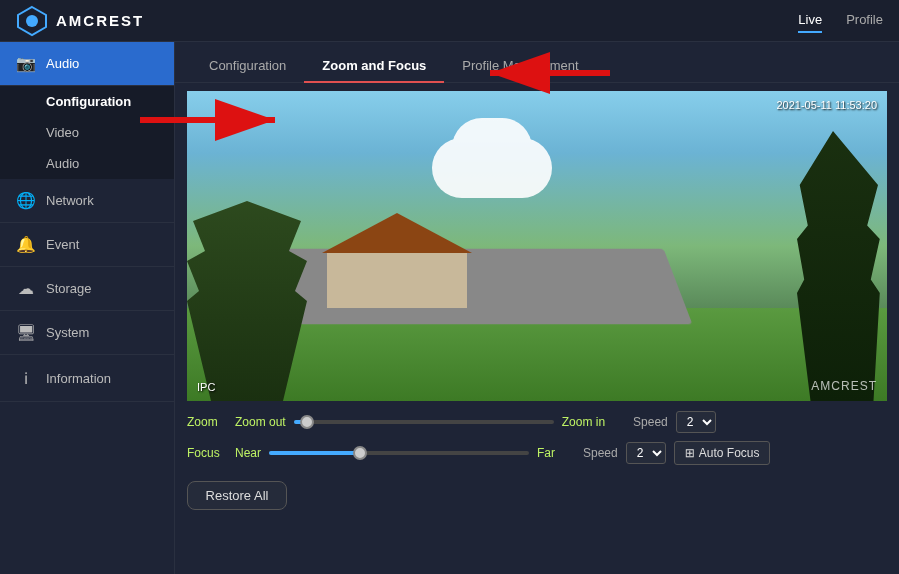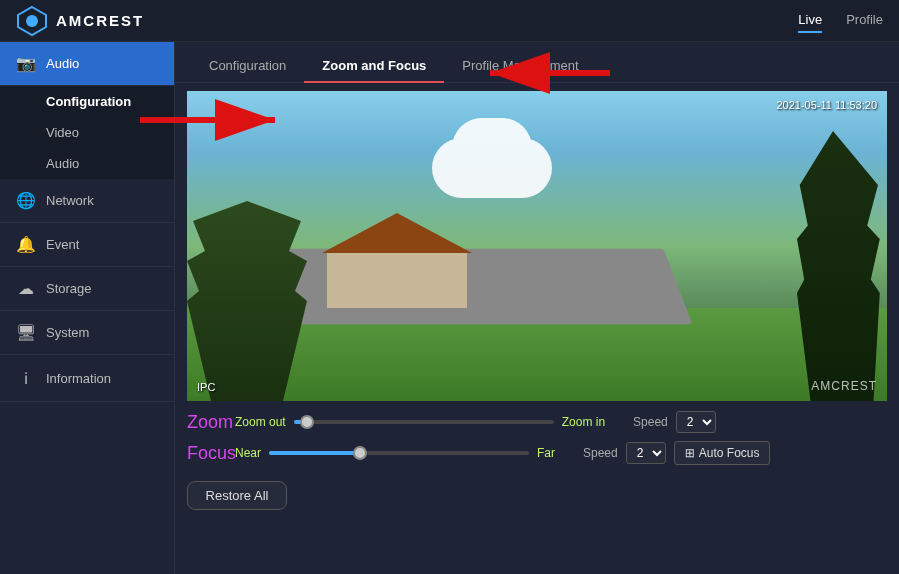--- a/index.html
+++ b/index.html
@@ -273,22 +273,22 @@
       flex-shrink: 0;
     }
     .control-row {
       display: flex;
       align-items: center;
       margin-bottom: 8px;
       gap: 8px;
     }
     .control-label {
       width: 40px;
-      color: #d946ef;
-      font-size: 18px;
+      color: #bef264;
+      font-size: 12px;
       flex-shrink: 0;
     }
     .slider-label {
       color: #bef264;
       font-size: 12px;
       flex-shrink: 0;
     }
     .slider-track {
       flex: 1;
       height: 4px;

